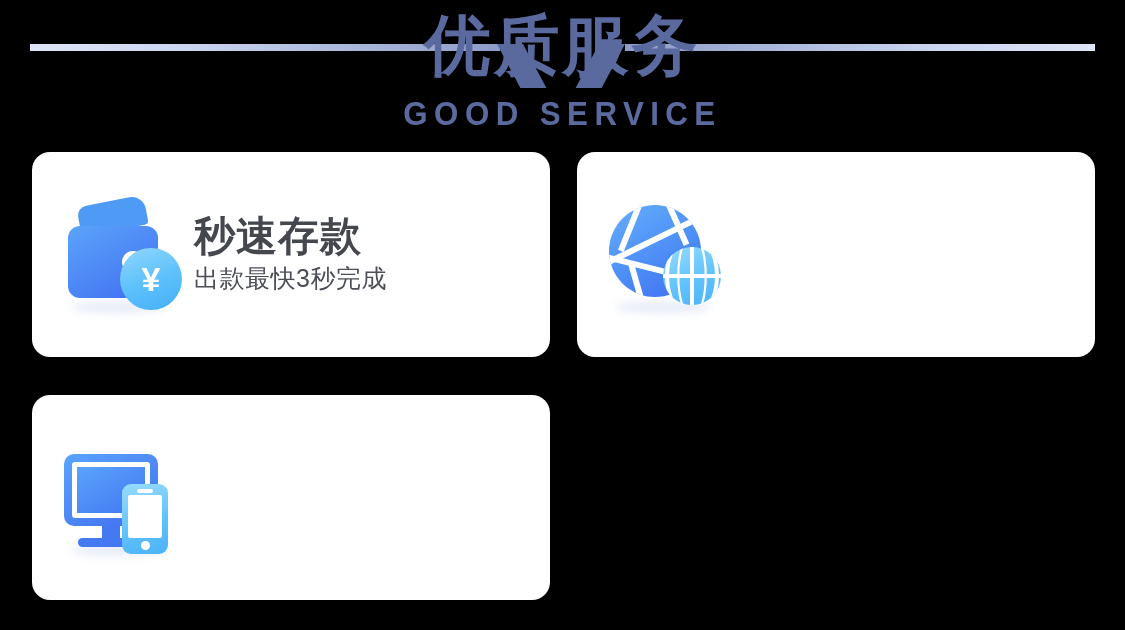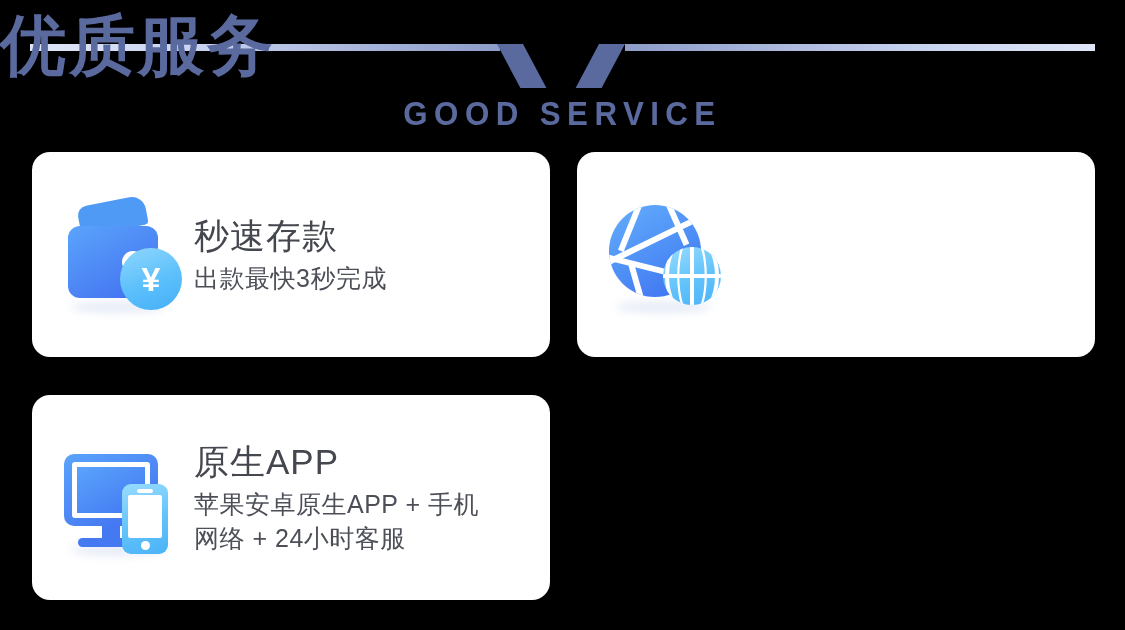--- a/index.html
+++ b/index.html
@@ -14,40 +14,40 @@
   .rule{position:absolute;top:44px;height:7px;}
   .rule-left{left:30px;width:470px;
     background:linear-gradient(90deg,#dfe5f7 0%,#c9d4f0 35%,#8d9cc8 100%);}
   .rule-right-bar{position:absolute;left:625px;top:44px;width:470px;height:7px;
     background:linear-gradient(90deg,#8d9cc8 0%,#c9d4f0 65%,#dfe5f7 100%);}
   .cap{position:absolute;top:44px;width:26px;height:44px;background:#5a6a9e;}
   .cap-left{left:497px;transform:skewX(28deg);transform-origin:top left;}
   .cap-right{left:599px;transform:skewX(-28deg);transform-origin:top right;}
 
   .title-cn{
-    position:absolute;left:0;top:8px;width:1125px;text-align:left;
+    position:absolute;left:0;top:8px;width:1125px;text-align:center;
     font-size:66px;line-height:74px;font-weight:bold;color:#5a6a9e;
     letter-spacing:3px;
   }
   .title-en{
     position:absolute;left:0;top:94px;width:1125px;text-align:center;
     font-size:34px;line-height:38px;font-weight:bold;color:#5a6a9e;
     letter-spacing:7px;transform:scaleX(.92);
   }
 
   
   .grid{position:absolute;left:32px;top:152px;width:1063px;height:448px;
     display:grid;grid-template-columns:518px 518px;grid-template-rows:205px 205px;
     column-gap:27px;row-gap:38px;}
   .card{background:#fff;border-radius:18px;display:flex;align-items:center;
     padding:0 22px 0 28px;box-sizing:border-box;}
   .icon-wrap{width:120px;height:120px;flex:0 0 120px;position:relative;
     margin-right:14px;}
   .card-text{flex:1;min-width:0;}
-  .card-title{font-size:35px;line-height:42px;font-weight:normal;color:#45474f;
+  .card-title{font-size:41px;line-height:42px;font-weight:bold;color:#45474f;
     letter-spacing:1px;margin-bottom:4px;}
   .card-sub{font-size:25px;line-height:34px;color:#4d4f58;letter-spacing:.5px;}
 
   
   .wallet-flap{position:absolute;left:22px;top:12px;width:68px;height:30px;
     background:#4f9af5;border-radius:10px 14px 4px 4px;
     transform:rotate(-11deg);transform-origin:bottom left;}
   .wallet-body{position:absolute;left:8px;top:31px;width:90px;height:72px;
     border-radius:12px;
     background:linear-gradient(150deg,#5aa4fb 0%,#4d86f5 55%,#3f6df0 100%);}
@@ -184,20 +184,16 @@
         <div class="icon-shadow"></div>
         <div class="mon-frame"></div>
         <div class="mon-screen"></div>
         <div class="mon-neck"></div>
         <div class="mon-base"></div>
         <div class="phone"></div>
         <div class="ph-screen"></div>
         <div class="ph-speaker"></div>
         <div class="ph-home"></div>
       </div>
-      <div class="card-text">
-        <div class="card-title">原生APP</div>
-        <div class="card-sub">苹果安卓原生APP + 手机<br>网络 + 24小时客服</div>
-      </div>
     </div>
 
   </div>
 </div>
 
 </body></html>

